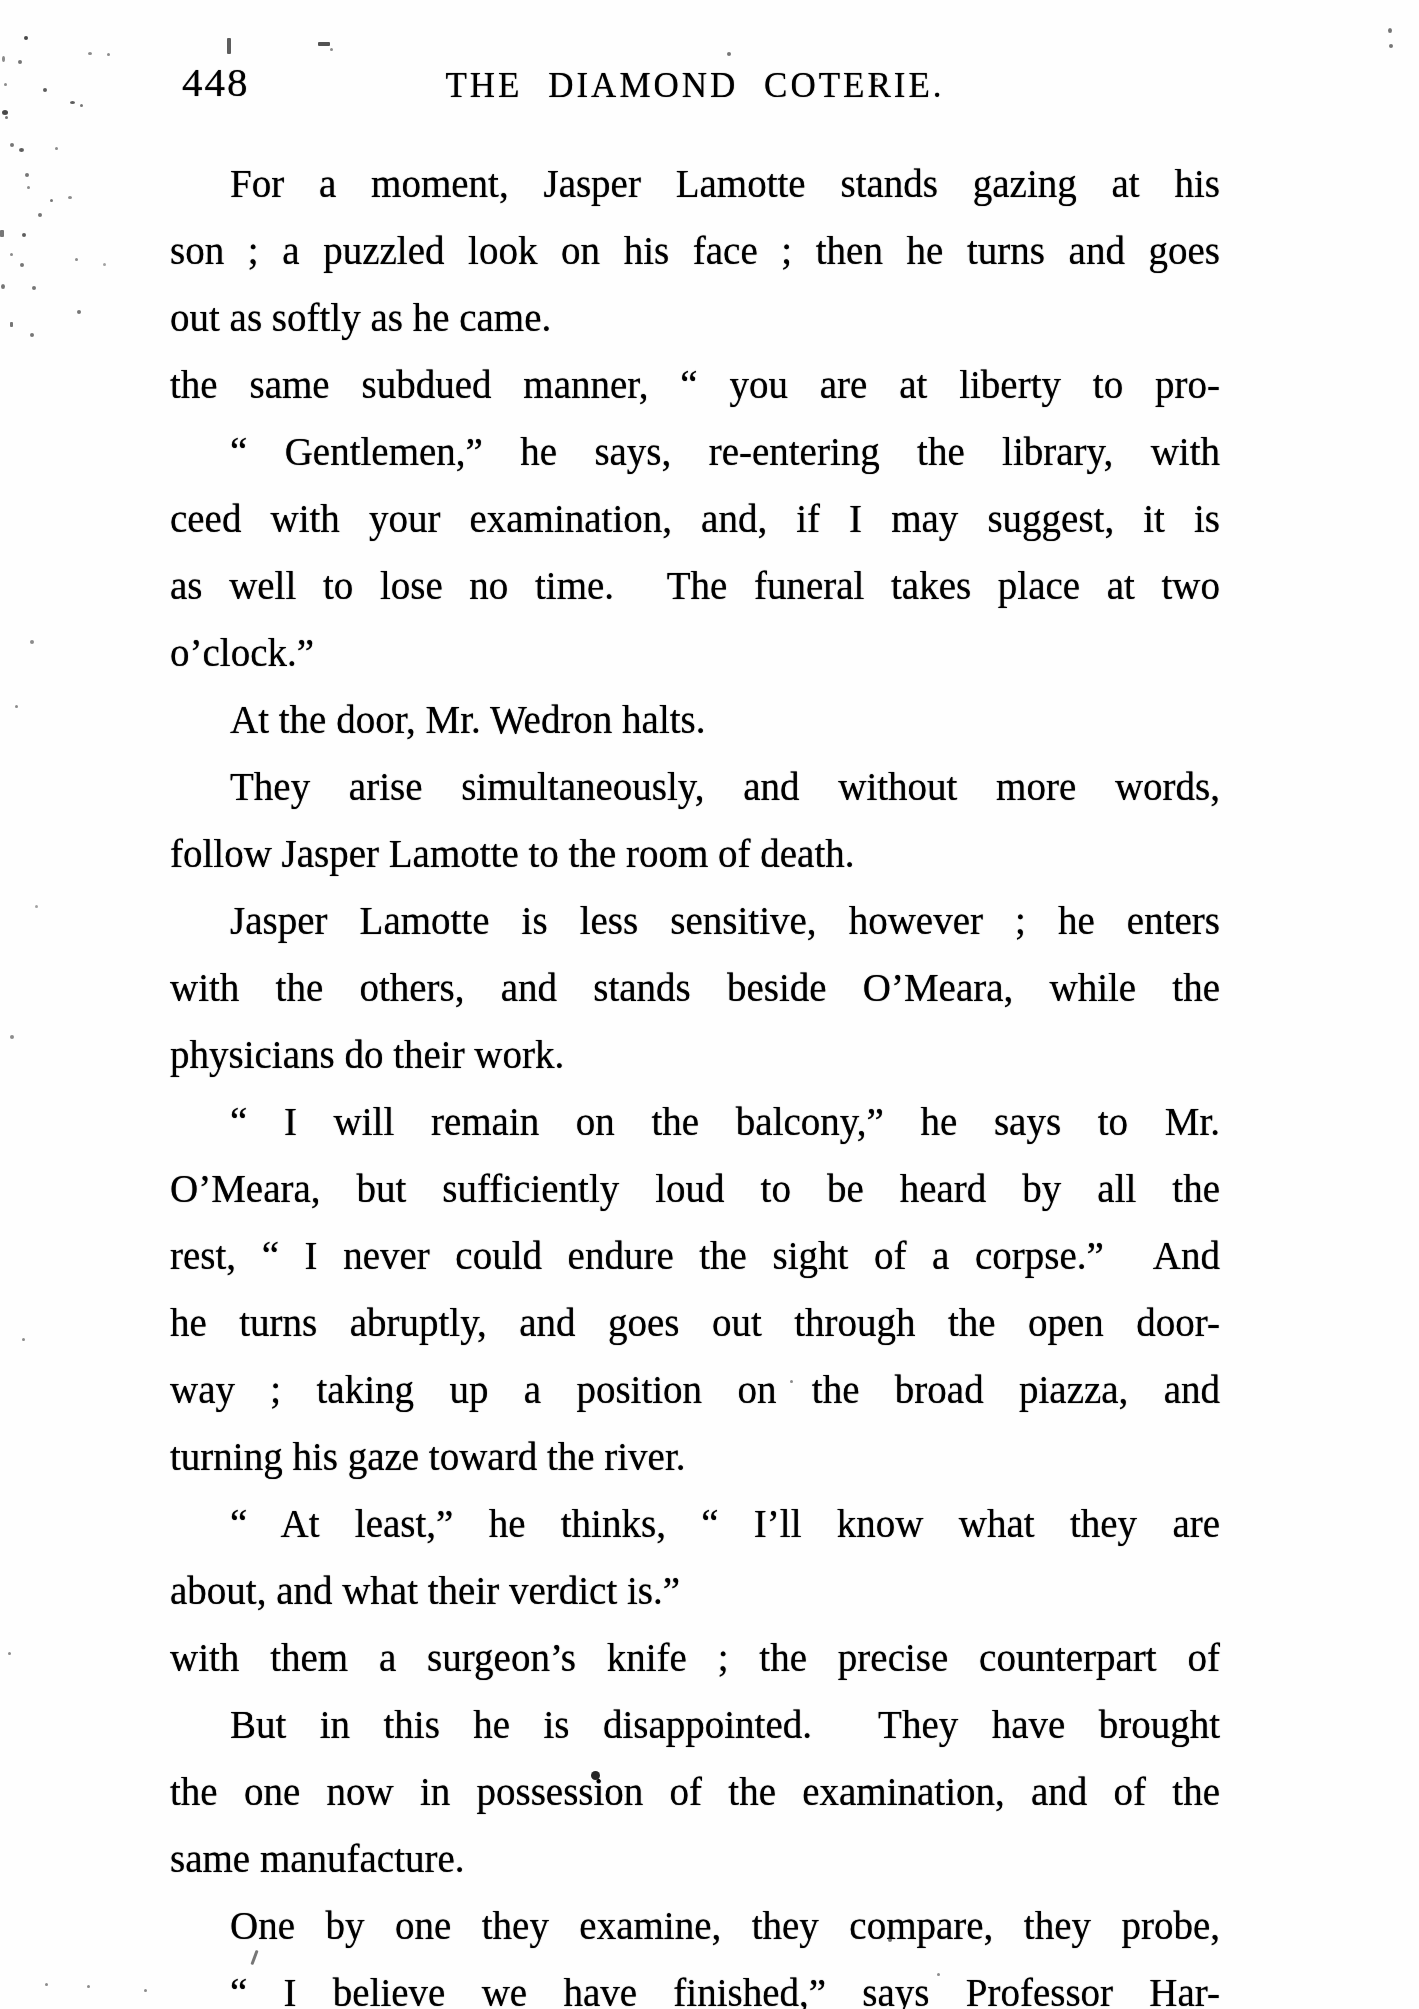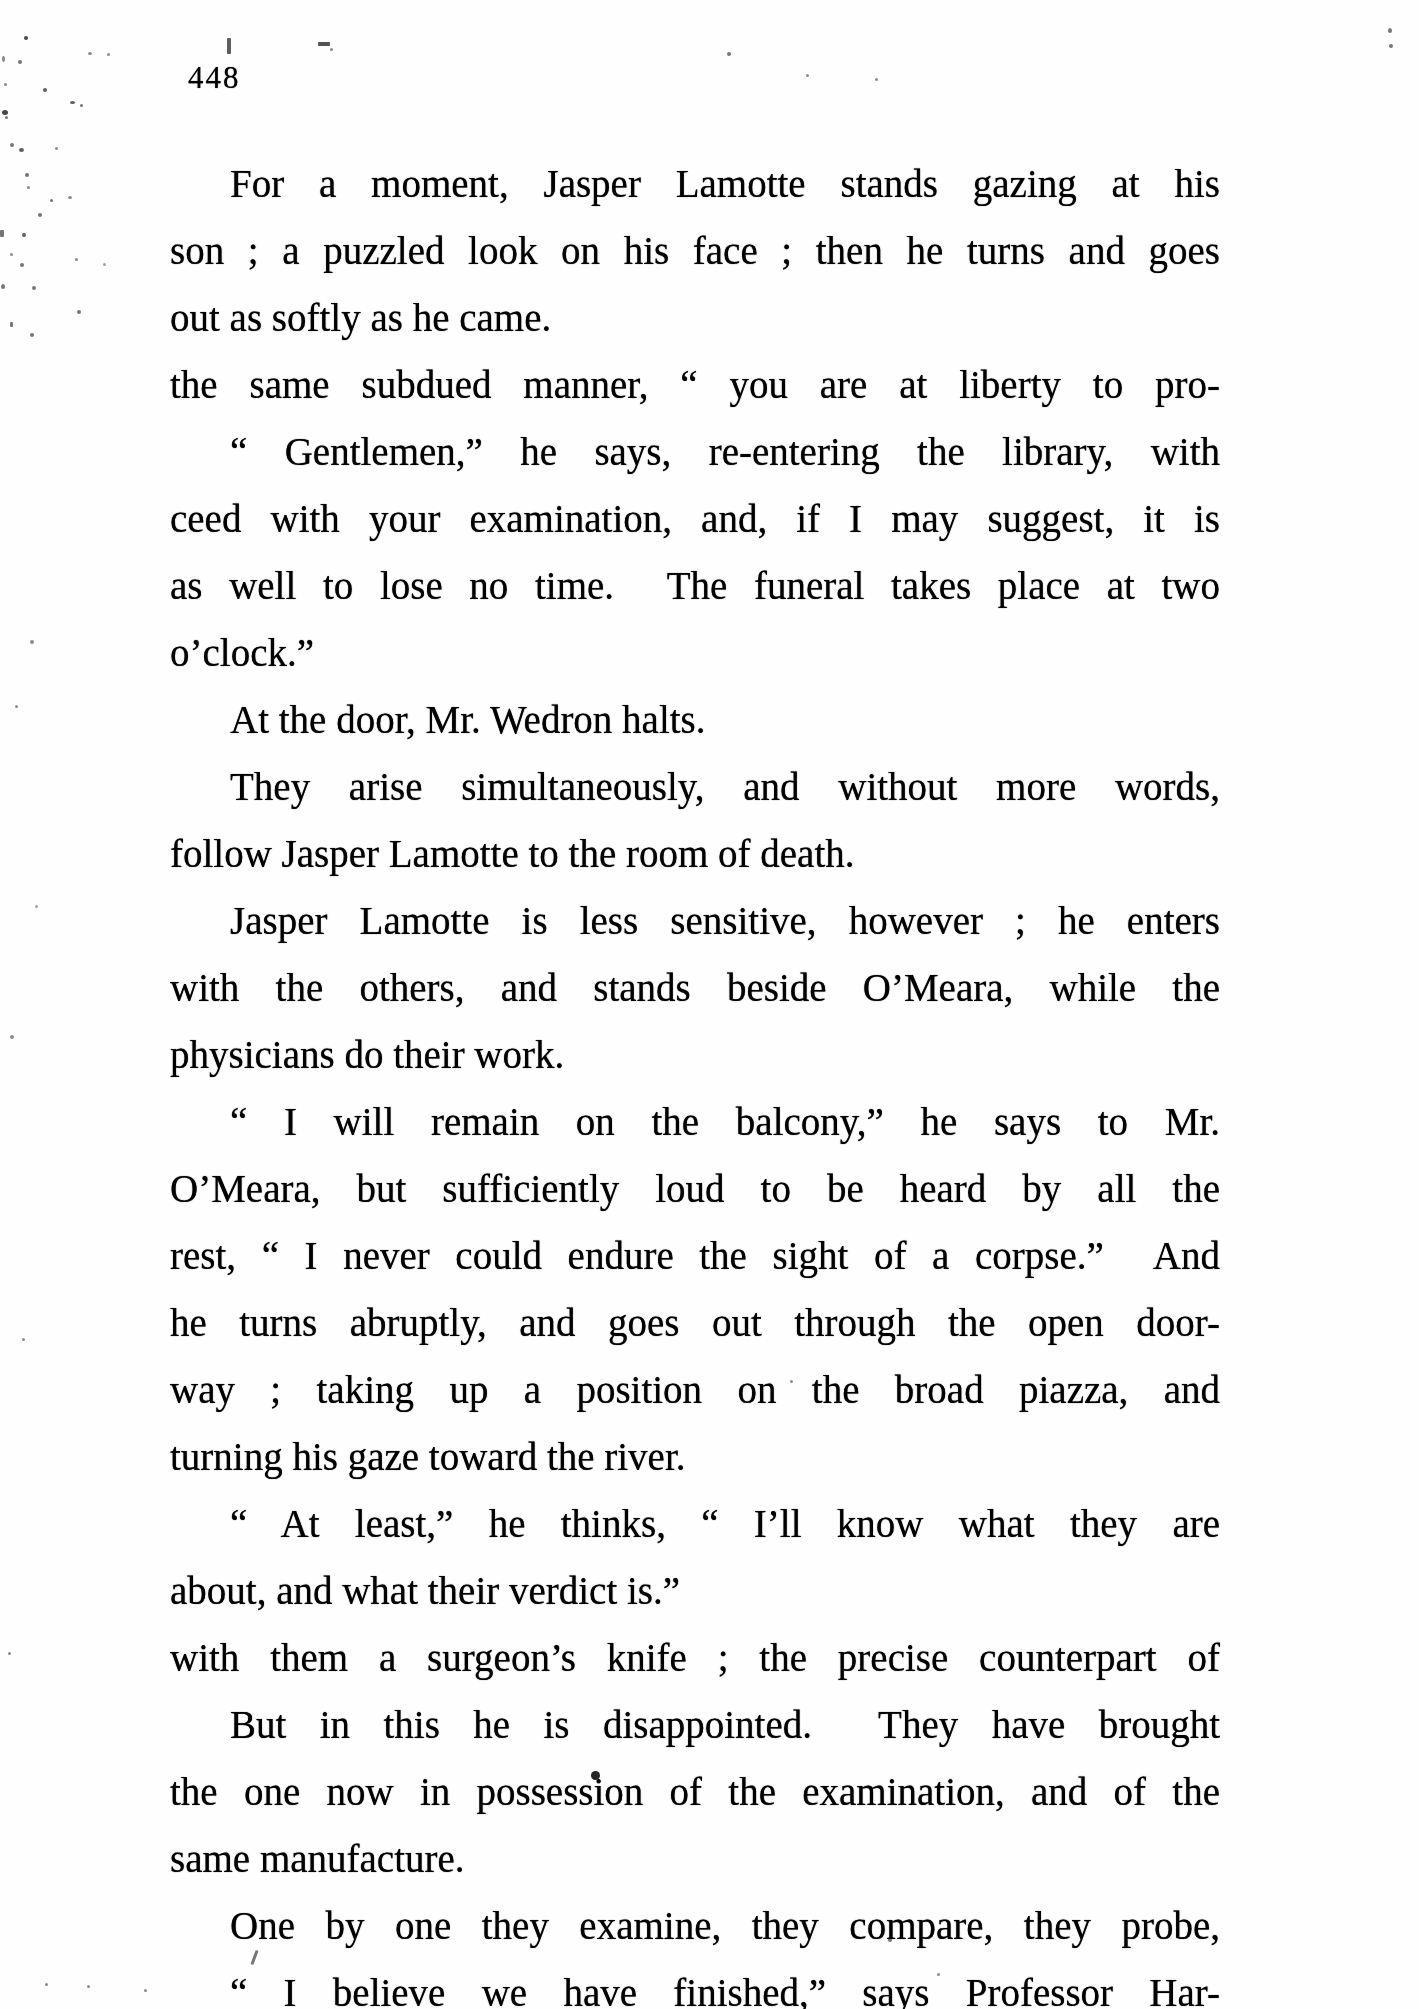--- a/index.html
+++ b/index.html
@@ -7,22 +7,22 @@
     width:1419px;height:2009px;position:relative;
     background:#ffffff;color:#000;
     font-family:"Liberation Serif", serif;
     overflow:hidden;
   }
   .page{position:absolute;inset:0;background:#fefefe;overflow:hidden;}
 
   
   .header{position:absolute;left:170px;top:58px;width:1050px;height:56px;}
   .page-num{
-    position:absolute;left:18px;top:4px;
-    font-size:31px;letter-spacing:2px;line-height:1;
+    position:absolute;left:12px;top:4px;
+    font-size:41px;letter-spacing:2px;line-height:1;
     text-shadow:0 0 1px rgba(0,0,0,.75);
   }
   .running-title{
     position:absolute;left:0;right:0;top:10px;text-align:center;
     font-size:35px;letter-spacing:3px;word-spacing:14px;line-height:1;
     text-shadow:0 0 1px rgba(0,0,0,.75);
   }
 
   
   .text-block{
@@ -45,20 +45,21 @@
   .speck{position:absolute;background:#1a1a1a;border-radius:50%;}
   .bar{border-radius:1px;}
 </style>
 </head>
 <body>
 
 <div class="page">
 
   <div class="header">
     <div class="page-num">448</div>
+    <div class="running-title">THE DIAMOND COTERIE.</div>
   </div>
 
   <div class="text-block">
 
     <div class="para">
       <div class="line indent">For a moment, Jasper Lamotte stands gazing at his</div>
       <div class="line">son ; a puzzled look on his face ; then he turns and goes</div>
       <div class="line last">out as softly as he came.</div>
     </div>
 

